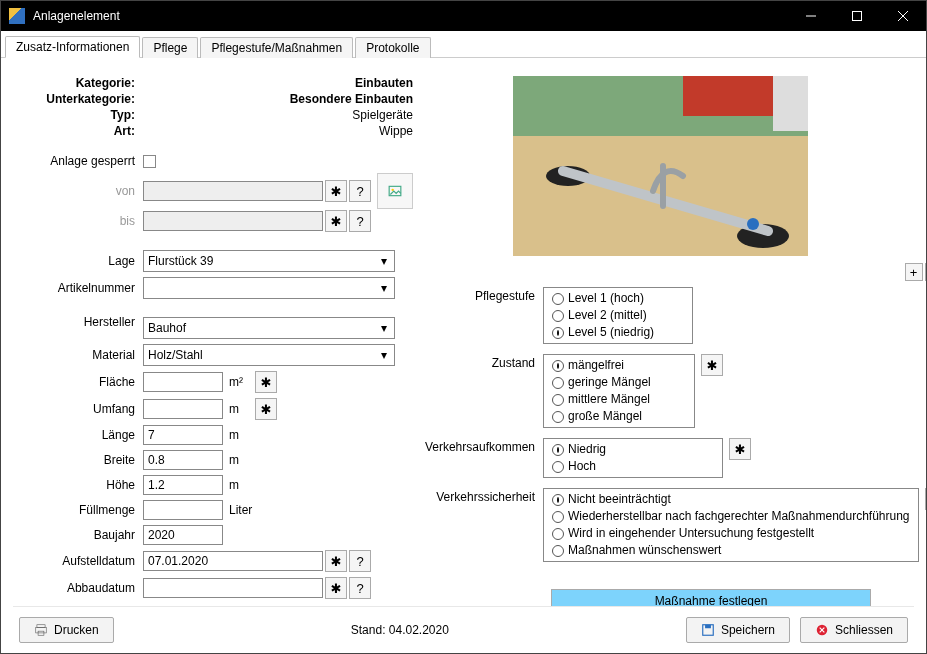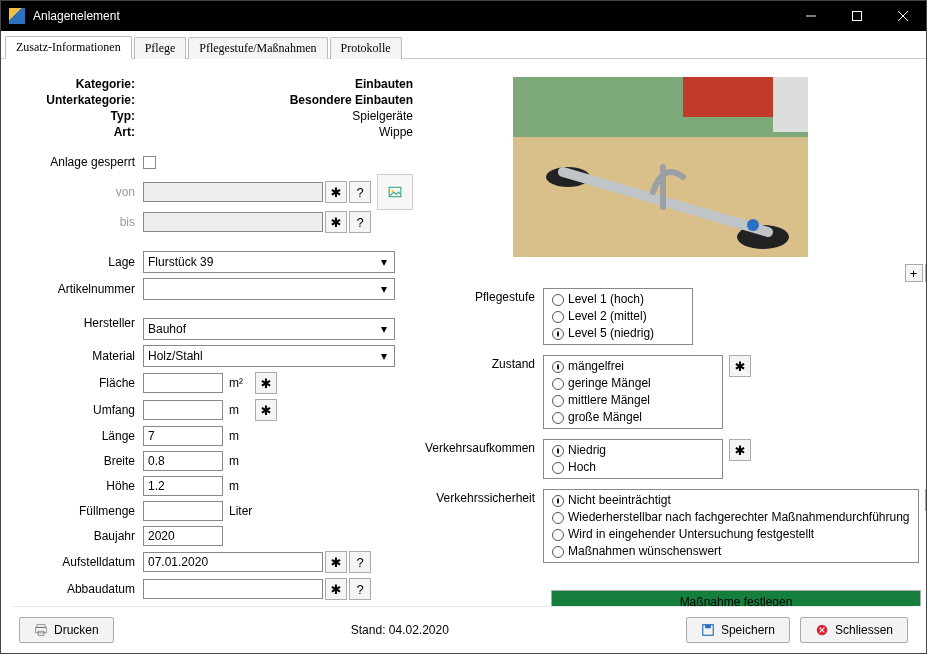--- a/index.html
+++ b/index.html
@@ -48,21 +48,20 @@
   }
   .tab {
     padding: 3px 10px;
     border: 1px solid #bbb;
     border-bottom: none;
     margin-right: 2px;
     background: #f5f5f5;
     border-radius: 2px 2px 0 0;
     position: relative;
     top: 1px;
-    font-family: Liberation Serif, serif;
   }
   .tab.active {
     background: #fff;
     border-bottom: 1px solid #fff;
     top: 1px;
     z-index: 2;
   }
   .content {
     flex: 1;
     display: flex;
@@ -164,26 +163,26 @@
     margin-right: 4px;
     display: inline-flex; align-items: center; justify-content: center;
     flex-shrink: 0;
   }
   .radio.sel::after {
     content: ""; width: 6px; height: 6px;
     background: #000; border-radius: 50%;
   }
   .widebtn {
     border: 1px solid #aaa;
-    background: #15803d;
+    background: #7dd3fc;
     padding: 4px 0;
     text-align: center;
     margin-left: 128px;
     margin-bottom: 6px;
-    width: 370px;
+    width: 320px;
     margin-top: 27px;
   }
   .footer {
     border-top: 1px solid #e8e8e8;
     margin: 0 12px;
     padding: 10px 6px;
     display: flex;
     align-items: center;
   }
   .btn {
@@ -383,21 +382,21 @@
             </div>
           <div class="ropt">
               <span class="radio sel"></span>
               <span>Level 5 (niedrig)</span>
             </div>
         </div>
       </div>
 
       <div class="rrow">
         <div class="rlbl">Zustand</div>
-        <div class="rbox" style="width:180px;">
+        <div class="rbox" style="width:152px;">
           <div class="ropt">
               <span class="radio sel"></span>
               <span>mängelfrei</span>
             </div>
           <div class="ropt">
               <span class="radio"></span>
               <span>geringe Mängel</span>
             </div>
           <div class="ropt">
               <span class="radio"></span>

